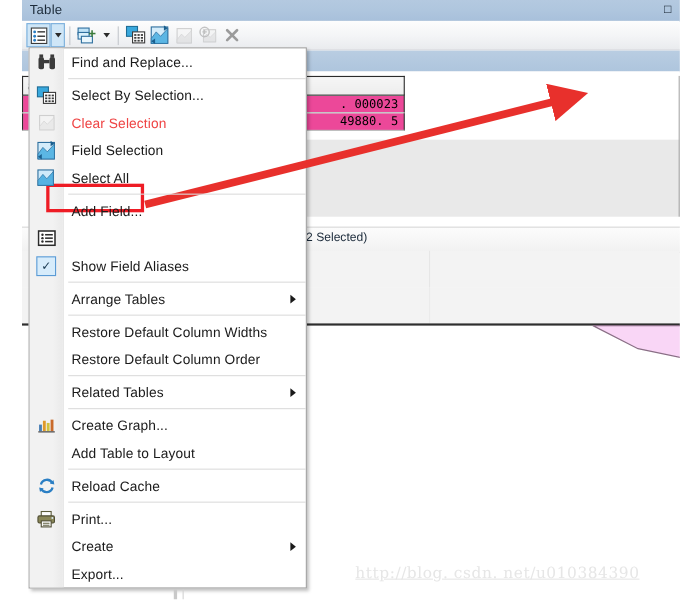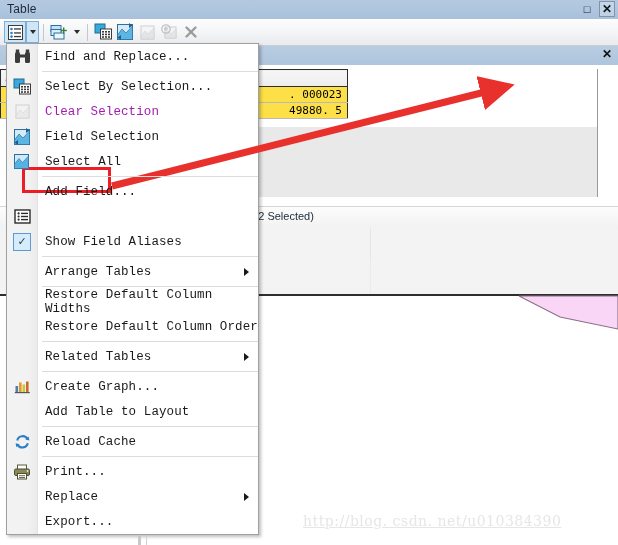--- a/index.html
+++ b/index.html
@@ -3,21 +3,21 @@
 <meta charset="utf-8">
 <style>
   html,body{margin:0;padding:0;}
   body{
     width:618px;height:545px;overflow:hidden;
     font-family:"Liberation Sans", sans-serif;
     background:#ffffff;
     position:relative;
     -webkit-font-smoothing:antialiased;
   }
-  .app{position:absolute;inset:0;}
+  .app{position:absolute;inset:0;margin-left:20px;}
 
   
   .titlebar{
     position:absolute;left:0;top:0;width:618px;height:19px;
     background:linear-gradient(to bottom,#b4c9e0 0%,#afc6de 50%,#a8c0db 100%);
     border-bottom:1px solid #8ba5c4;
   }
   .titlebar .title{
     position:absolute;left:7px;top:2px;font-size:12px;color:#1c2b3a;
     letter-spacing:.2px;
@@ -56,21 +56,21 @@
   .grid-outer{position:absolute;left:0;top:3px;width:600px;height:55px;}
   table.grid{border-collapse:collapse;font-family:"DejaVu Sans Mono",monospace;font-size:11px;table-layout:fixed;}
   table.grid th{
     background:linear-gradient(to bottom,#f6f6f6 0%,#ededed 100%);
     border:1px solid #2c2c2c;border-top:1px solid #2c2c2c;
     font-weight:normal;font-size:11px;color:#000;height:16px;padding:0 4px;text-align:left;
     font-family:"DejaVu Sans Mono",monospace;
   }
   table.grid td{
     border:1px solid #b9b9b9;border-left:1px solid #2c2c2c;border-right:1px solid #2c2c2c;
-    height:15px;padding:0 5px;text-align:right;color:#000;background:#fde047;
+    height:15px;padding:0 5px;text-align:right;color:#000;background:#ec4899;
     font-family:"DejaVu Sans Mono",monospace;font-size:11px;white-space:nowrap;overflow:hidden;
   }
   .grid-bg{position:absolute;left:250px;top:61px;width:348px;height:70px;background:#e9e9e9;}
   .grid-right-edge{position:absolute;left:597px;top:3px;width:1px;height:128px;background:#9a9a9a;}
   .status{
     position:absolute;left:0;top:140px;width:618px;height:22px;
     background:linear-gradient(to bottom,#fcfcfc,#f1f1f1);
     border-top:1px solid #d6d6d6;border-bottom:1px solid #d6d6d6;
   }
   .status .txt{position:absolute;left:246px;top:3px;font-size:11px;color:#1b2a3a;}
@@ -90,22 +90,22 @@
   .menu{
     position:absolute;left:6px;top:43px;width:251px;
     background:#ffffff;border:1px solid #a0a0a0;
     box-shadow:2px 2px 3px rgba(0,0,0,.25);
     font-size:12.5px;color:#111;
   }
   .menu .gutter{position:absolute;left:0;top:0;width:30px;bottom:0;
     background:linear-gradient(to right,#f2f2f2 0%,#f2f2f2 70%,#eaeaea 100%);
     border-right:1px solid #e3e3e3;}
   .mi{position:relative;display:flex;align-items:center;height:25px;padding-left:38px;z-index:2;}
-  .mi .lbl{font-size:12.5px;color:#1a1a1a;letter-spacing:.1px;font-family:Liberation Mono, monospace;}
-  .mi.disabled .lbl{color:#a21caf;}
+  .mi .lbl{font-size:12.5px;color:#1a1a1a;letter-spacing:.1px;}
+  .mi.disabled .lbl{color:#ef4444;}
   .mi .ico{position:absolute;left:5px;top:50%;transform:translateY(-50%);width:20px;height:20px;
            display:flex;align-items:center;justify-content:center;}
   .mi .sub{position:absolute;right:9px;top:50%;transform:translateY(-50%);
            width:0;height:0;border-top:4px solid transparent;border-bottom:4px solid transparent;
            border-left:5px solid #1a1a1a;}
   .msep{height:1px;background:#dcdcdc;margin:2px 0 2px 35px;position:relative;z-index:2;}
   .chkbox{width:18px;height:18px;background:#d7ecfb;border:1px solid #5b9bd5;
           display:flex;align-items:center;justify-content:center;font-size:11px;color:#17374f;box-sizing:border-box;}
 
   
@@ -447,21 +447,21 @@
           <rect x="4.5" y="9.5" width="9" height="5.5" fill="#ffffff" stroke="#4f4d33"></rect>
           <rect x="6" y="11.2" width="6" height="1" fill="#6b6b50"></rect>
           <rect x="6" y="13" width="6" height="1" fill="#6b6b50"></rect>
           <circle cx="14.6" cy="7" r="0.9" fill="#d8e9f5"></circle>
         </svg>
       </span>
       <span class="lbl">Print...</span>
     </div>
 
     <div class="mi">
-      <span class="lbl">Replace</span>
+      <span class="lbl">Create</span>
       <span class="sub"></span>
     </div>
 
     <div class="mi">
       <span class="lbl">Export...</span>
     </div>
 
   </div>
 
   <div class="anno">

